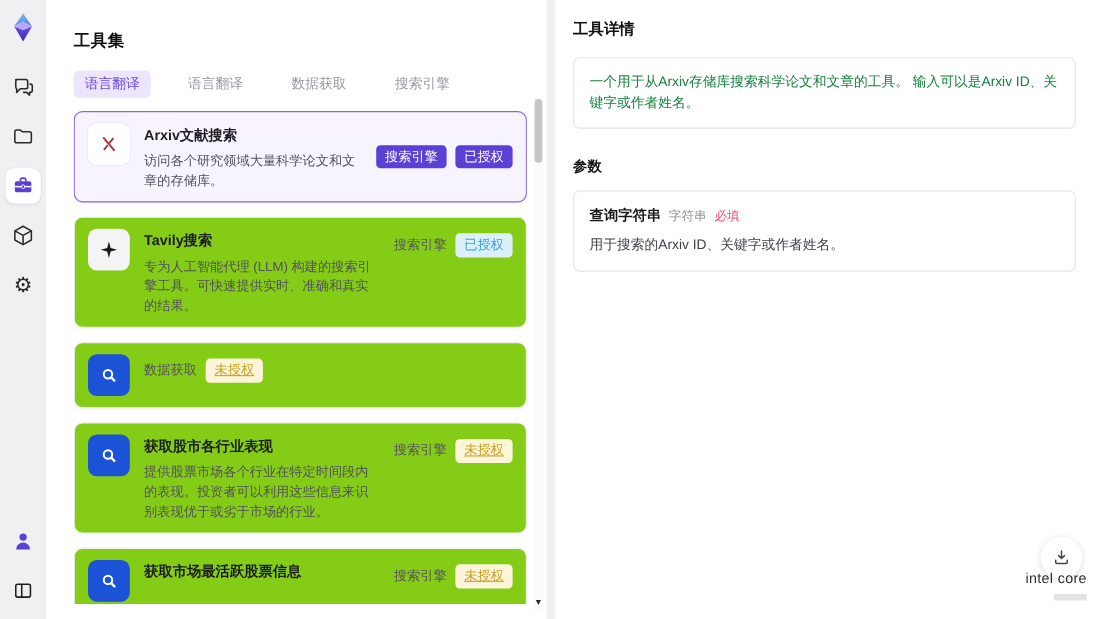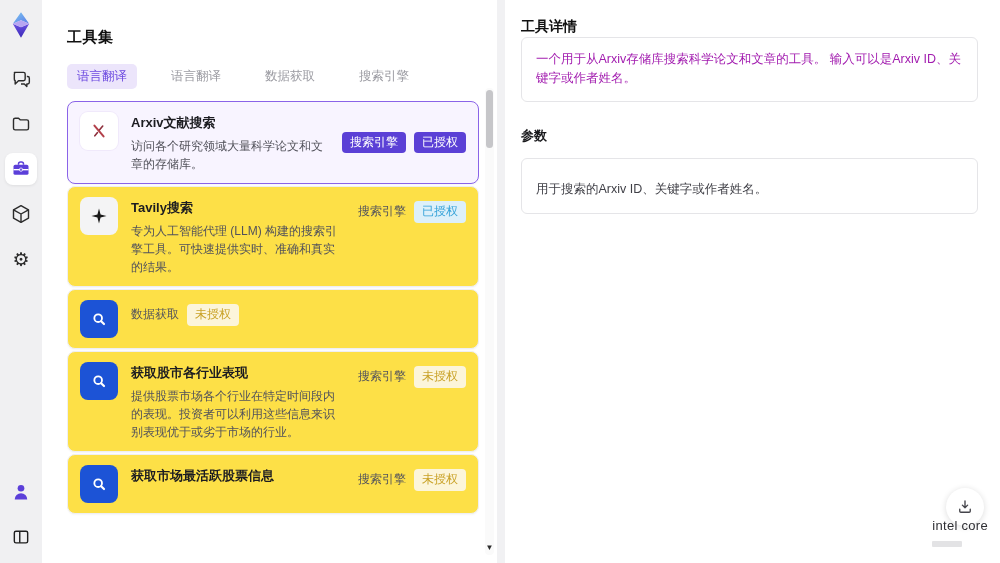--- a/index.html
+++ b/index.html
@@ -17,69 +17,69 @@
   .rail-spacer { flex:1; }
   .gear-glyph { font-size:19px; color:#2b2b2b; line-height:1; }
 
   
   .list-panel { position:absolute; left:42px; top:0; bottom:0; width:398px; background:#fff;
                 padding:28px 0 0 25px; }
   .page-title { font-size:15px; font-weight:bold; color:#111; letter-spacing:.5px; }
   .tabs { display:flex; gap:24px; margin-top:17px; align-items:center; }
   .tab { font-size:12.5px; color:#9a9aa1; padding:4px 10px; border-radius:5px; cursor:pointer; white-space:nowrap; }
   .tab.active { background:#ece5fb; color:#6c49e0; }
-  .cards { margin-top:12px; width:412px; display:flex; flex-direction:column; gap:2px;
+  .cards { margin-top:12px; width:412px; display:flex; flex-direction:column; gap:13px;
            height:448px; overflow:hidden; }
-  .tool-card { display:flex; gap:13px; padding:10px 12px; background:#fde047; border:1px solid #efeff2;
+  .tool-card { display:flex; gap:13px; padding:10px 12px; background:#84cc16; border:1px solid #efeff2;
                border-radius:8px; box-shadow:0 1px 2px rgba(0,0,0,.04); cursor:pointer; flex:none; }
   .tool-card.selected { background:#f8f4ff; border:1.5px solid #8a63e8; }
   .tool-icon { width:38px; height:38px; border-radius:8px; flex:none; display:flex;
                align-items:center; justify-content:center; }
   .tool-icon.white { background:#fff; box-shadow:0 0 0 1px #f0e9fb; }
   .tool-icon.gray  { background:#f4f4f5; }
   .tool-icon.blue  { background:#1c53d6; }
   .tool-body { flex:1; min-width:0; }
   .tool-title { font-size:13px; font-weight:bold; color:#1c1c21; margin:2px 0 5px; }
   .tool-desc { font-size:12px; color:#52525b; line-height:1.5; max-width:252px; }
   .tool-badges { display:flex; gap:8px; align-items:flex-start; padding-top:4px; flex:none; }
   .selected .tool-badges { align-self:center; padding-top:0; }
   .badge { font-size:12px; white-space:nowrap; border-radius:4px; padding:3px 8px; line-height:1.3; }
   .badge-purple { background:#5b40d6; color:#fff; }
   .badge-cat { background:none; color:#55555c; padding:3px 0; }
   .badge-blue { background:#ddf0fa; color:#36a3d9; }
-  .badge-yellow { background:#fcf5da; color:#c9a227; }
+  .badge-yellow { background:#fcf5da; color:#c9a227;text-decoration:underline; }
 
   
   .scrollbar { position:absolute; left:443px; top:88px; bottom:8px; width:9px; background:#fafafa;
                border-radius:4px; }
   .scroll-thumb { position:absolute; top:2px; left:1px; width:7px; height:58px; background:#c6c6c9; border-radius:4px; }
   .scroll-arrow { position:absolute; bottom:3px; left:0; width:9px; text-align:center; font-size:8px; color:#2b2b2b; line-height:1; }
 
   
   .divider { position:absolute; left:497px; top:0; bottom:0; width:8px; background:#f1f1f3; }
 
   
   .detail-panel { position:absolute; left:505px; right:0; top:0; bottom:0; background:#fff;
                   padding:18px 22px 16px 16px; }
   .detail-title { font-size:14px; font-weight:bold; color:#111; }
   .section-h { font-size:13px; font-weight:bold; color:#18181b; margin-top:25px; }
-  .info-box { margin-top:1px; border:1px solid #e5e5e8; border-radius:6px; padding:12px 14px;
-              font-size:12.5px; color:#a21caf; line-height:1.55; }
+  .info-box { margin-top:16px; border:1px solid #e5e5e8; border-radius:6px; padding:12px 14px;
+              font-size:12.5px; color:#15803d; line-height:1.55; }
   .param-box { margin-top:13px; border:1px solid #e5e5e8; border-radius:6px; padding:13px 14px 15px; }
   .param-head { display:flex; align-items:baseline; gap:7px; }
   .param-name { font-size:13px; font-weight:bold; color:#18181b; }
   .param-type { font-size:11.5px; color:#8f8f96; }
   .param-required { font-size:11.5px; color:#ef4f73; }
   .param-desc { margin-top:9px; font-size:12.5px; color:#3f3f46; }
 
   
   .download-fab { position:absolute; right:16px; bottom:37px; width:38px; height:38px; border-radius:50%;
                   background:#fff; box-shadow:0 1px 6px rgba(0,0,0,.14); display:flex; align-items:center;
                   justify-content:center; cursor:pointer; }
-  .brand { position:absolute; right:12px; bottom:12px; }
+  .brand { position:absolute; right:12px; bottom:12px; text-align:right; }
   .brand-text { font-size:13px; color:#2f2f34; letter-spacing:.3px; }
   .brand-sub { display:inline-block; margin-top:3px; width:30px; height:6px; background:#e3e3e5; border-radius:1px; }
 </style>
 </head>
 <body>
 
 <div class="app">
 
   <div class="rail">
     <svg class="logo" viewBox="0 0 24 24">
@@ -245,20 +245,25 @@
 
   <div class="divider"></div>
 
   <div class="detail-panel">
     <div class="detail-title">工具详情</div>
 
     <div class="info-box">一个用于从Arxiv存储库搜索科学论文和文章的工具。 输入可以是Arxiv ID、关键字或作者姓名。</div>
 
     <div class="section-h">参数</div>
     <div class="param-box">
+      <div class="param-head">
+        <span class="param-name">查询字符串</span>
+        <span class="param-type">字符串</span>
+        <span class="param-required">必填</span>
+      </div>
       <div class="param-desc">用于搜索的Arxiv ID、关键字或作者姓名。</div>
     </div>
   </div>
 
   <div class="download-fab">
     <svg width="18" height="18" viewBox="0 0 24 24" fill="none" stroke="#44444a" stroke-width="1.8" stroke-linecap="round" stroke-linejoin="round">
       <path d="M12 4v9M12 13l-3.5-3.5M12 13l3.5-3.5"></path>
       <path d="M5 15v2.5A1.5 1.5 0 0 0 6.5 19h11a1.5 1.5 0 0 0 1.5-1.5V15"></path>
     </svg>
   </div>

